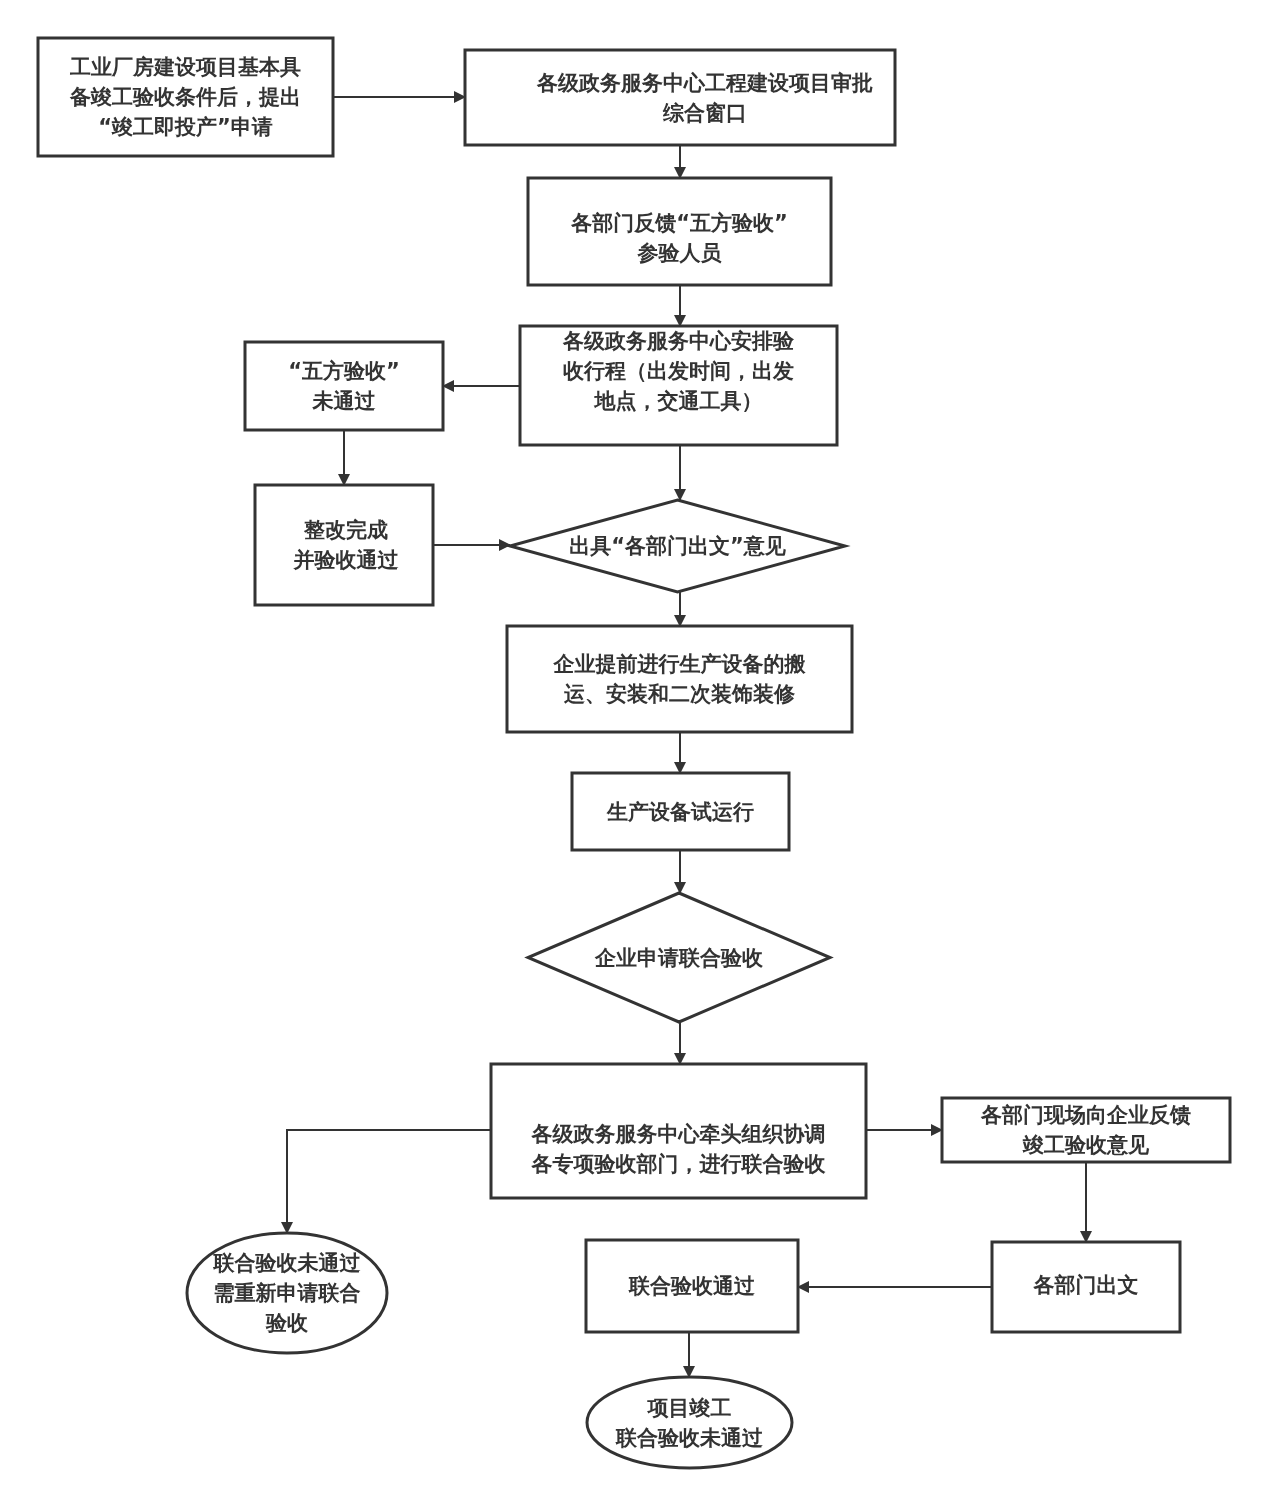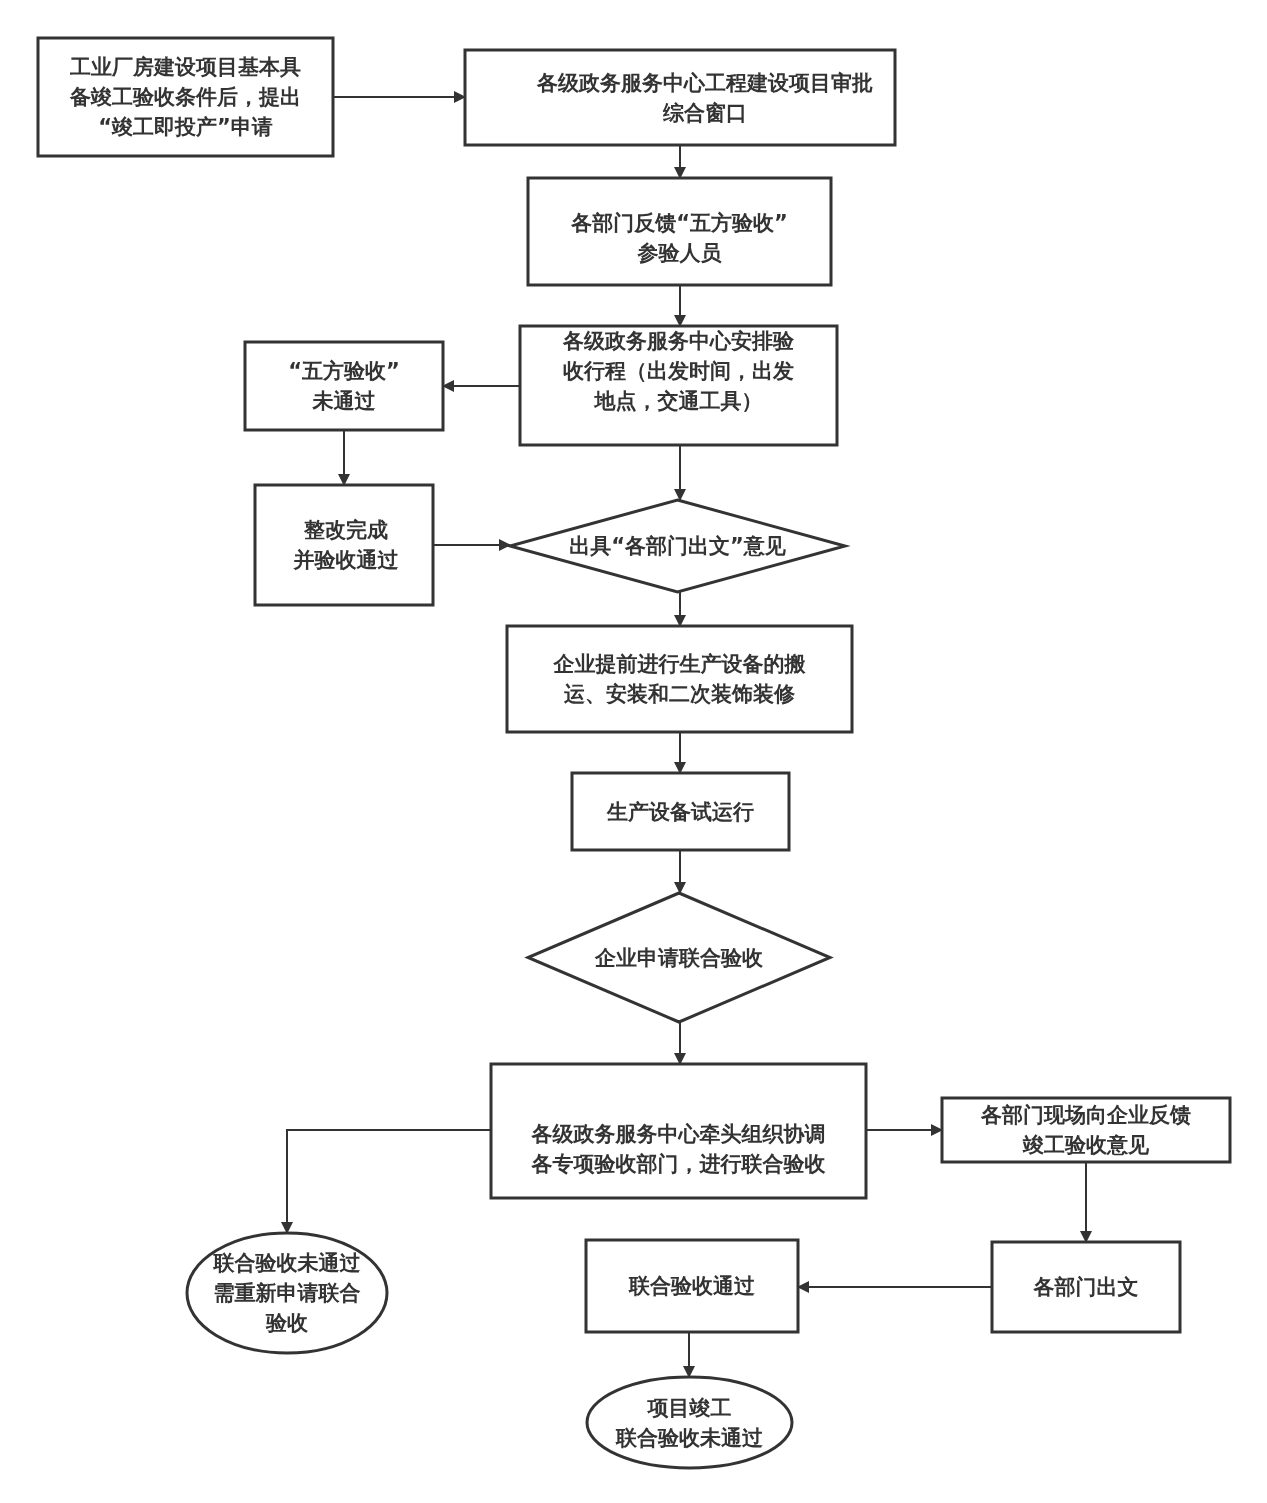--- a/index.html
+++ b/index.html
@@ -77,17 +77,17 @@
 运、安装和二次装饰装修</div>
   <div class="node-text" style="left: 572px; top: 773px; width: 217px; height: 77px;">生产设备试运行</div>
   <div class="node-text" style="left: 528px; top: 893px; width: 302px; height: 129px;">企业申请联合验收</div>
   <div class="node-text" style="left: 491px; top: 1064px; width: 375px; height: 169px;">各级政务服务中心牵头组织协调
 各专项验收部门，进行联合验收</div>
   <div class="node-text" style="left: 942px; top: 1098px; width: 288px; height: 64px;">各部门现场向企业反馈
 竣工验收意见</div>
   <div class="node-text" style="left: 187px; top: 1233px; width: 200px; height: 120px;">联合验收未通过
 需重新申请联合
 验收</div>
-  <div class="node-text" style="left: 992px; top: 1242px; width: 188px; height: 90px;">各部门出文</div>
+  <div class="node-text" style="left: 992px; top: 1242px; width: 188px; height: 90px; font-family: Liberation Mono, monospace;">各部门出文</div>
   <div class="node-text" style="left: 586px; top: 1240px; width: 212px; height: 92px;">联合验收通过</div>
   <div class="node-text" style="left: 587px; top: 1377px; width: 205px; height: 91px;">项目竣工
 联合验收未通过</div>
 </div>
 
 </body></html>

